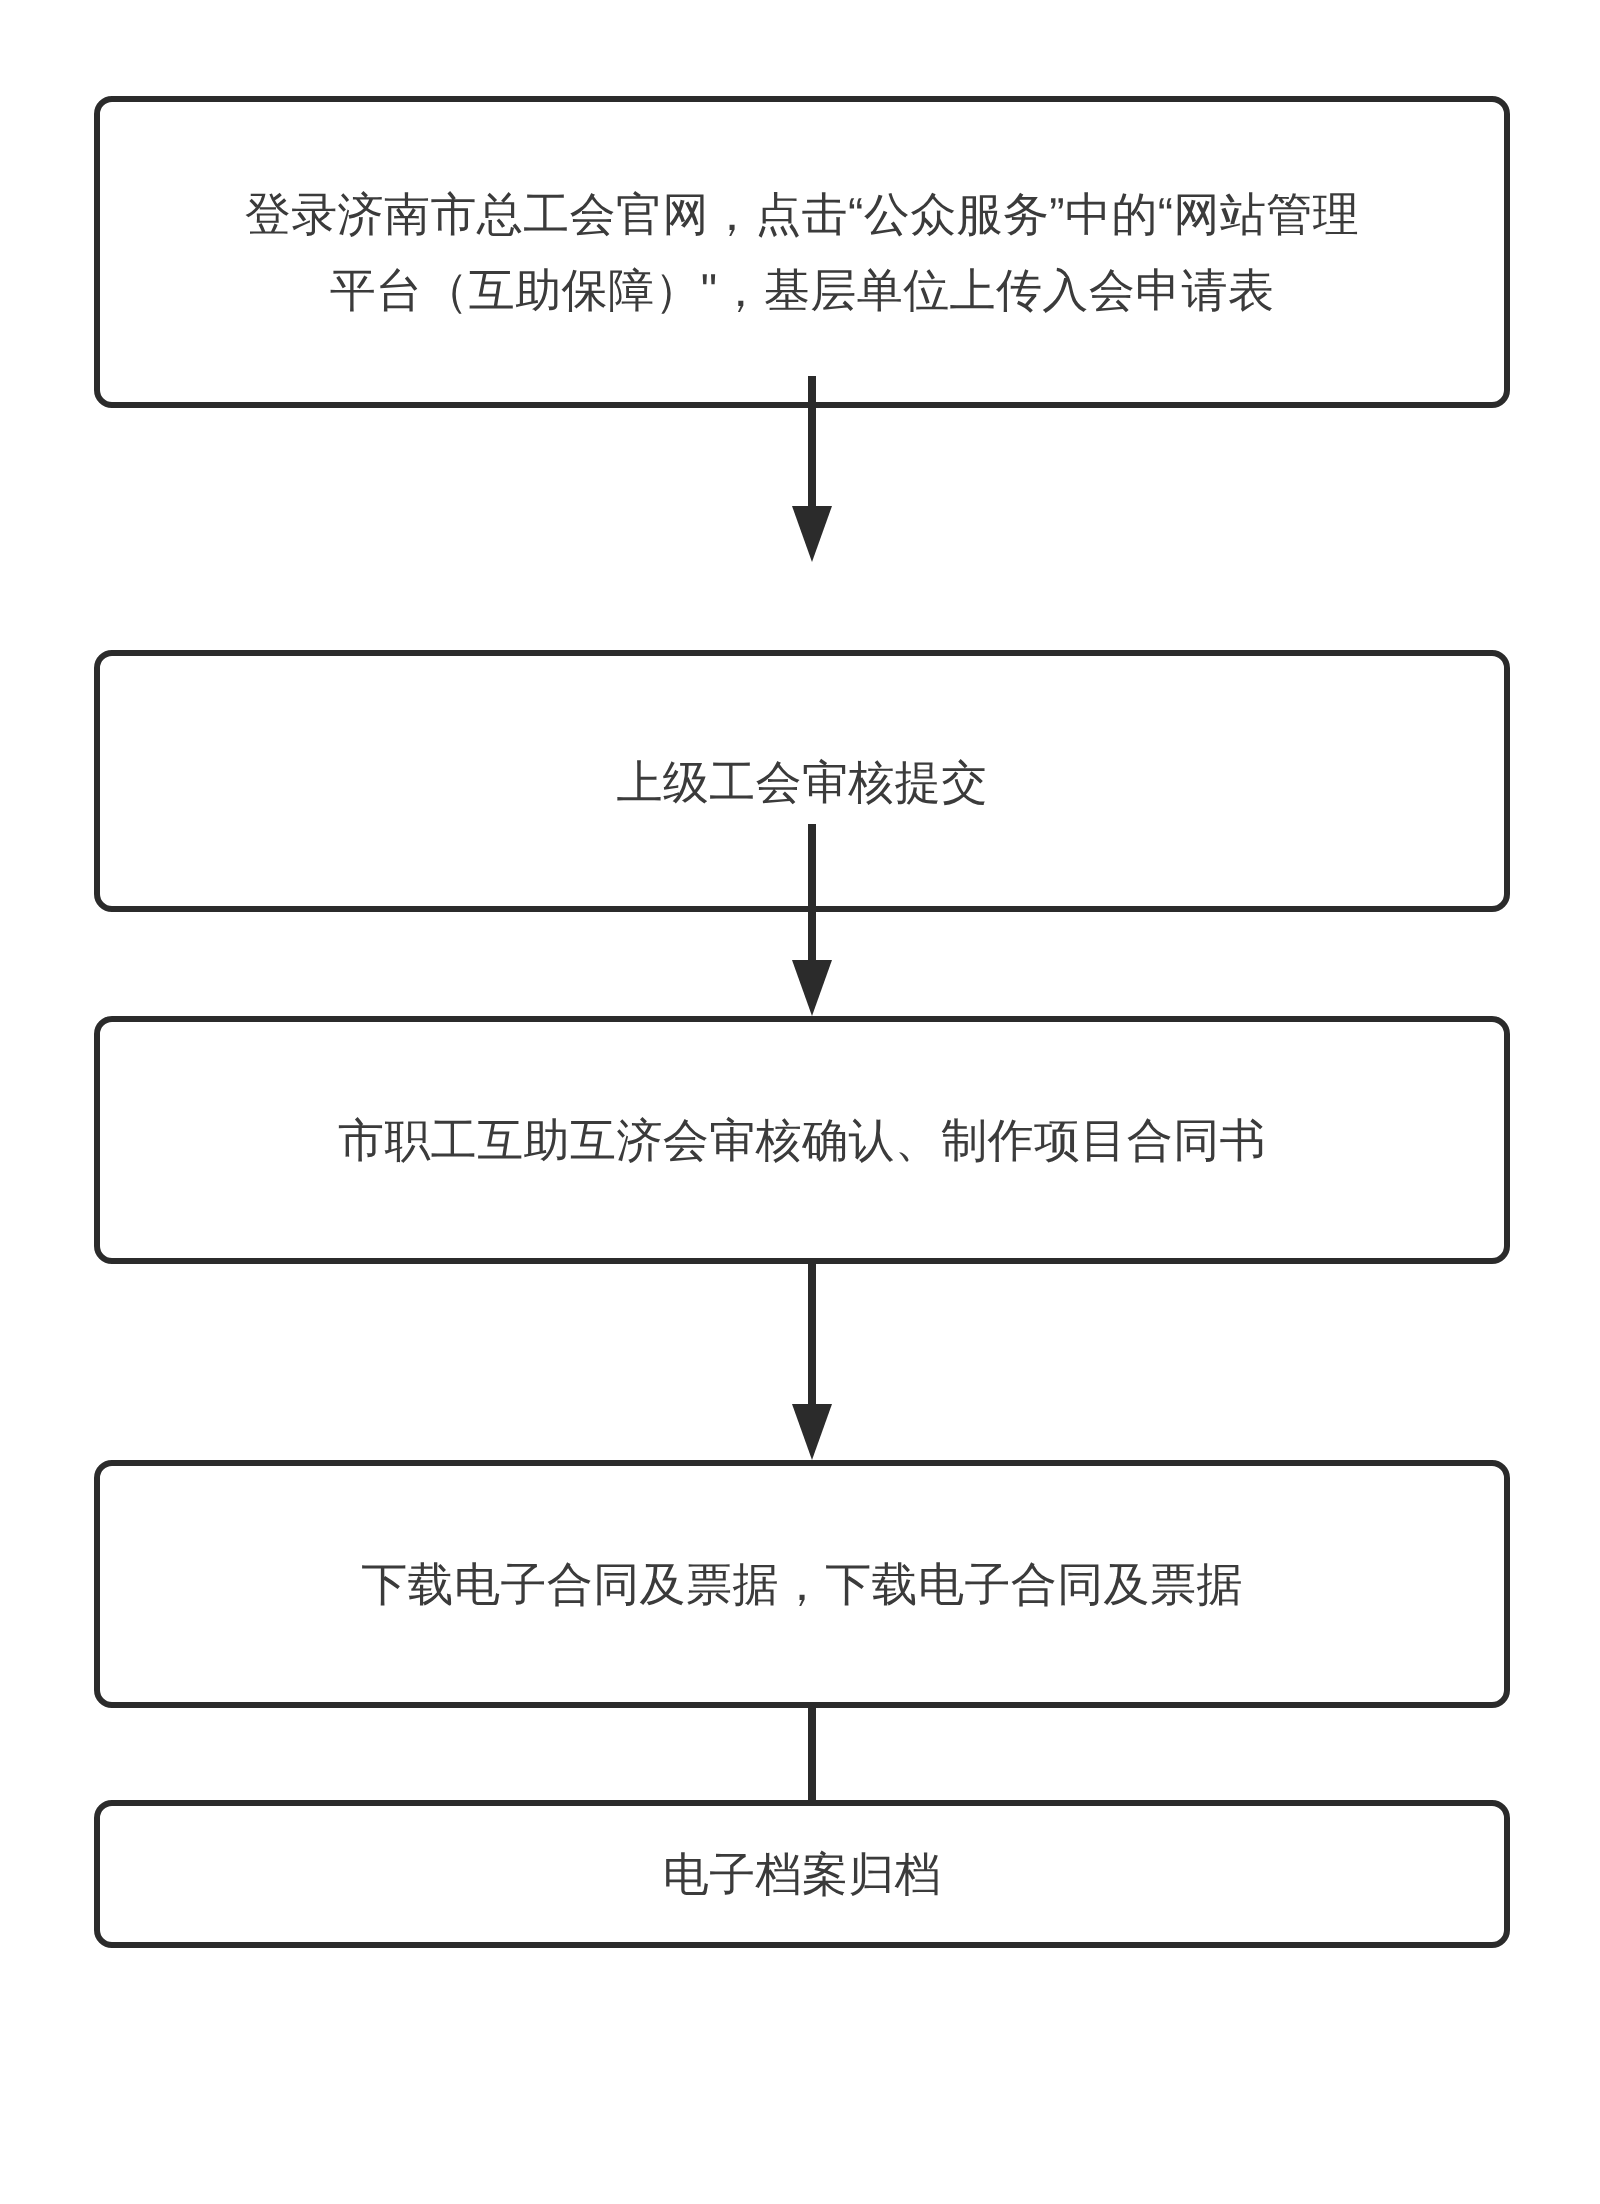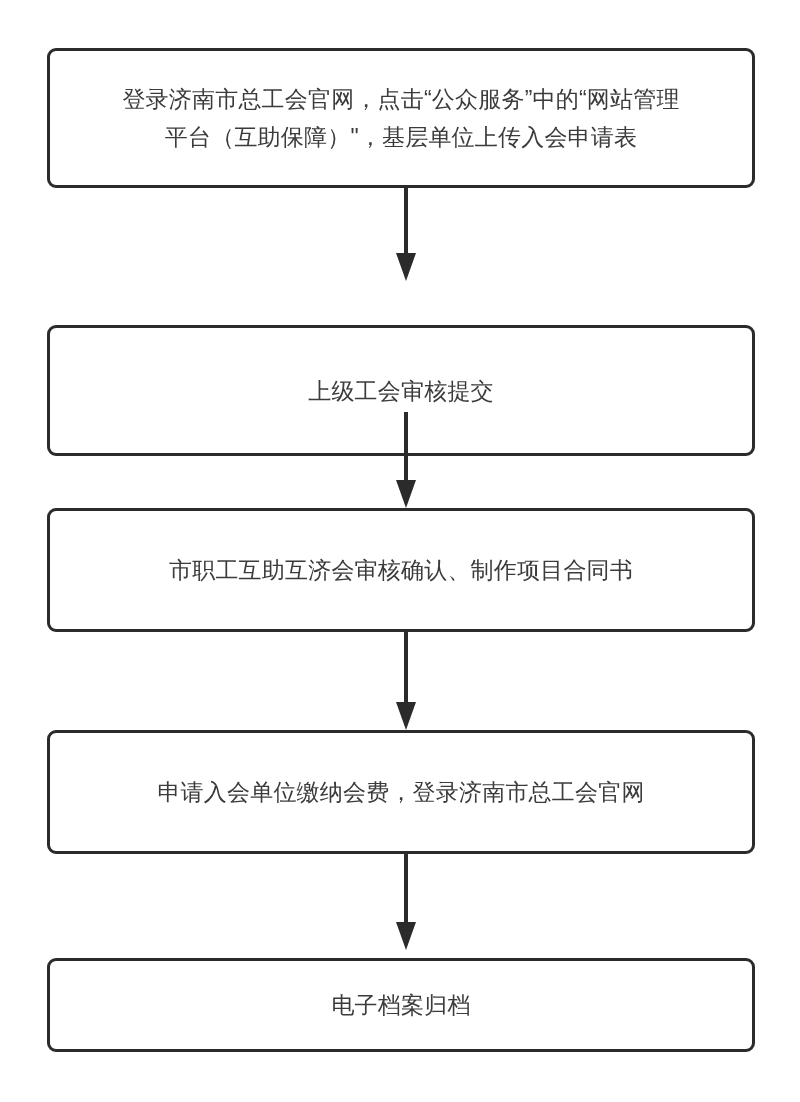--- a/index.html
+++ b/index.html
@@ -42,25 +42,25 @@
     display: block;
     width: 640px;
     font-size: 23px;
     line-height: 38px;
     color: #3b3b3b;
     letter-spacing: 0.2px;
     white-space: pre-line;
     font-weight: 400;
   }
 
-  .box-1 { top: 48px;  height: 140px; justify-content: center; }
+  .box-1 { top: 48px;  height: 156px; justify-content: center; }
   .box-2 { top: 281px; height: 131px; margin-top: 44px; }
   .box-3 { top: 508px; height: 124px; text-align: center; }
   .box-4 { top: 730px; height: 124px; }
-  .box-5 { top: 958px; height: 94px;  }
+  .box-5 { top: 900px; height: 74px;  }
 
   
   .flow-arrow {
     position: absolute;
     left: 396px;
     width: 20px;
   }
   .flow-arrow .arrow-shaft {
     position: absolute;
     left: 8px;
@@ -118,21 +118,21 @@
   <div class="flow-box box-3">
     <span class="flow-box-text">市职工互助互济会审核确认、制作项目合同书</span>
   </div>
 
   <div class="flow-arrow arrow-3">
     <div class="arrow-shaft"></div>
     <div class="arrow-head"></div>
   </div>
 
   <div class="flow-box box-4">
-    <span class="flow-box-text">申请入会单位缴纳会费，登录济南市总工会官网</span>
+    <span class="flow-box-text">下载电子合同及票据，下载电子合同及票据</span>
   </div>
 
   <div class="flow-arrow arrow-4">
     <div class="arrow-shaft"></div>
     <div class="arrow-head"></div>
   </div>
 
   <div class="flow-box box-5">
     <span class="flow-box-text">电子档案归档</span>
   </div>

